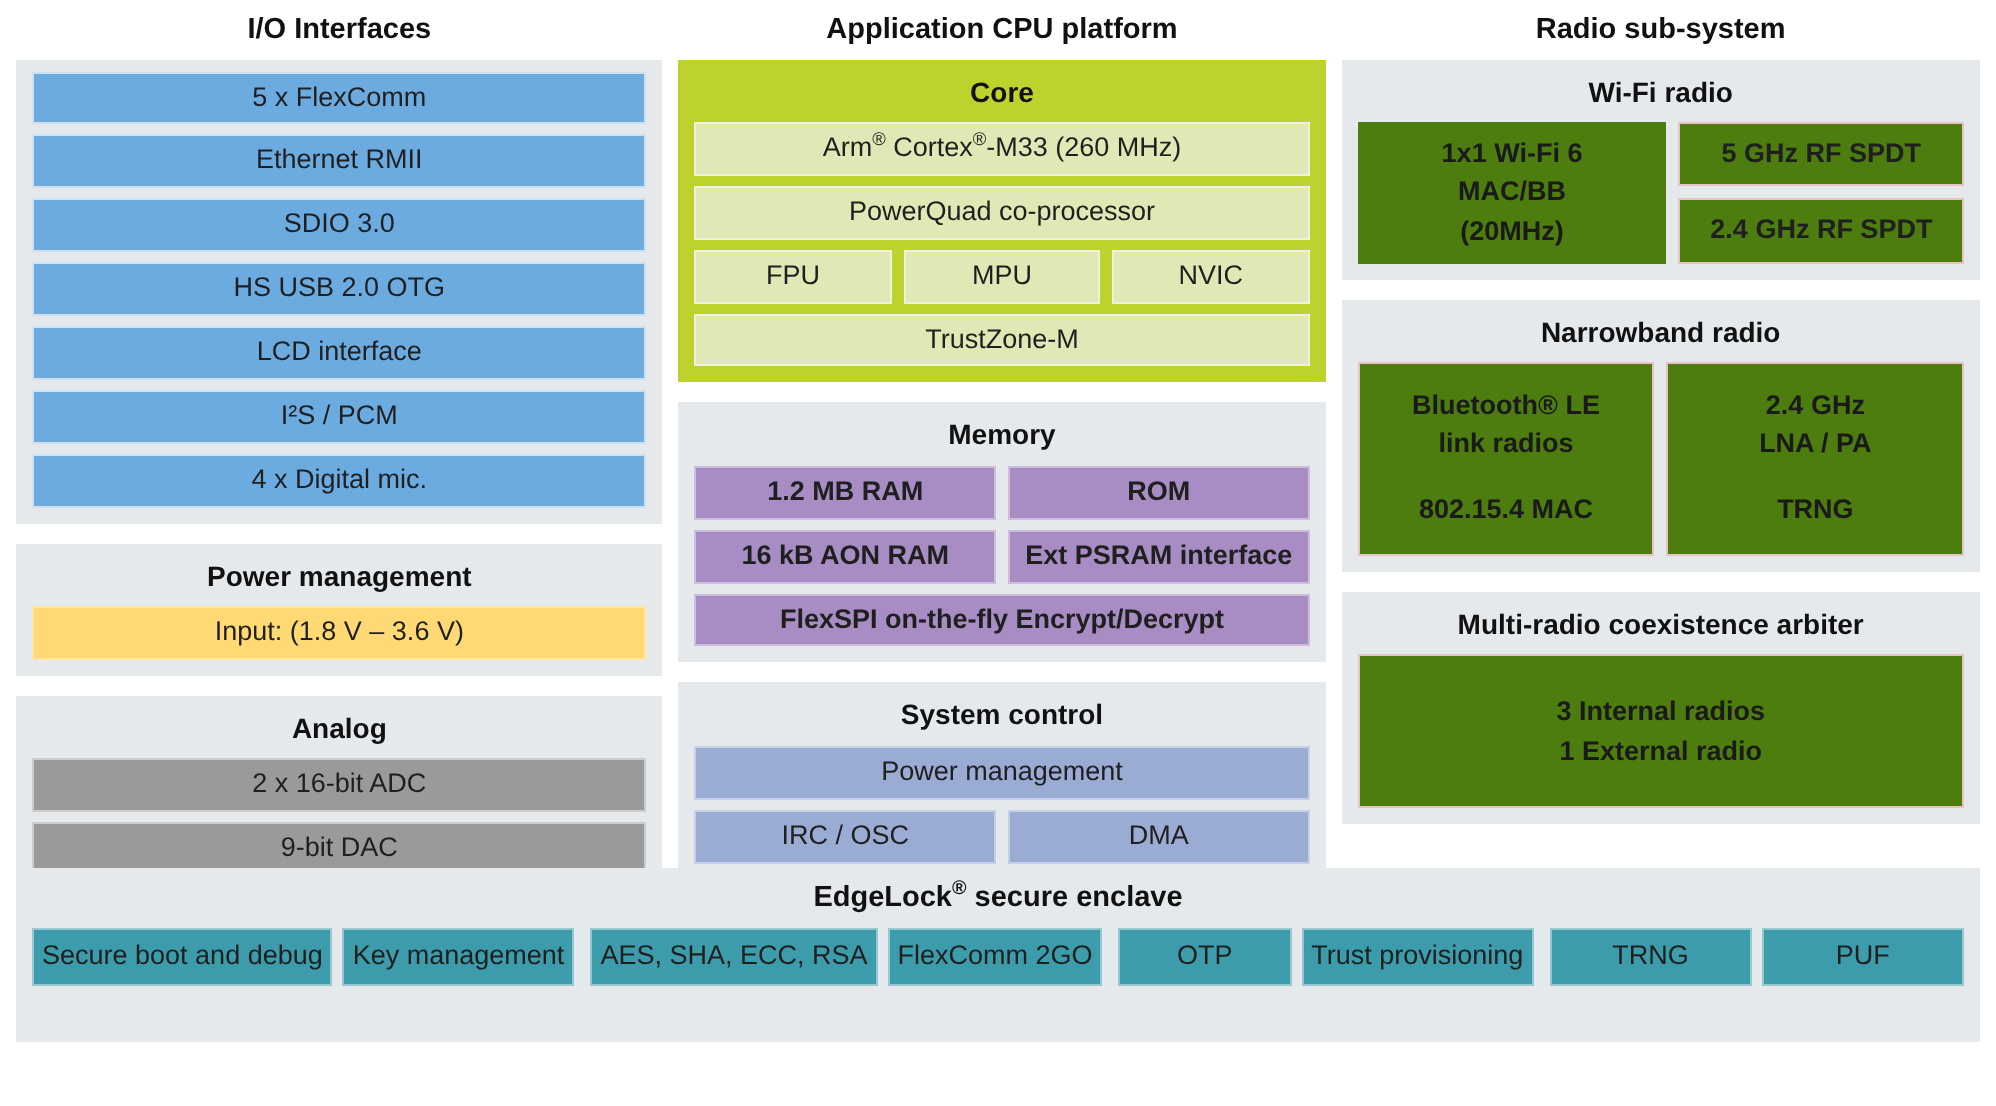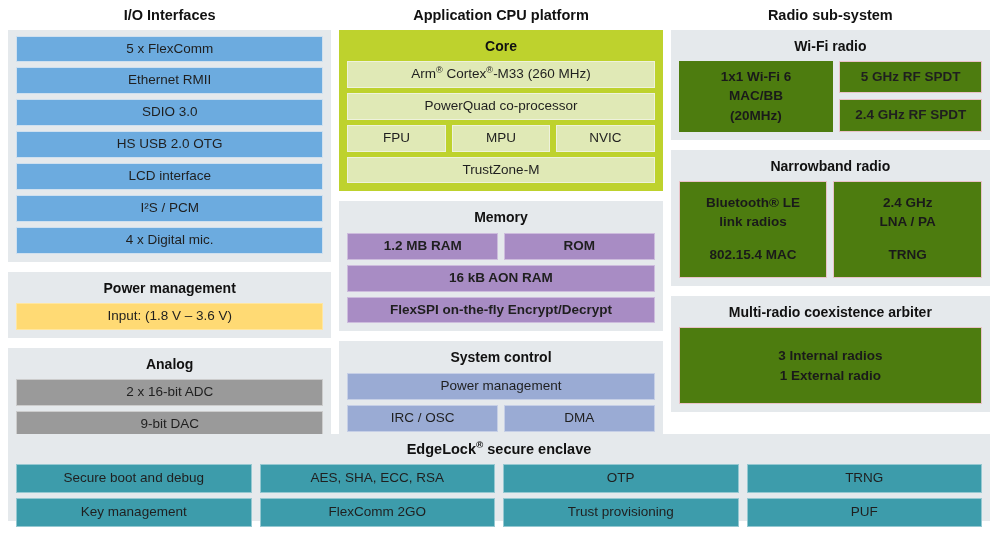--- a/index.html
+++ b/index.html
@@ -168,21 +168,21 @@
     box-sizing: border-box;
   }
   .edgelock .panel-title { padding: 3px 0 6px 0; font-size: 14.5px; }
   .el-grid {
     display: flex;
     gap: 8px;
   }
   .el-col {
     flex: 1;
     display: flex;
-    flex-direction: column;
+    flex-direction: row;
     gap: 5px;
   }
   .el-col .cell { padding: 5px 4px; font-size: 13.5px; }
 
   sup { font-size: 0.68em; vertical-align: super; line-height: 0; }
 
   .multiline { white-space: pre-line; }
 </style>
 </head>
 <body>
@@ -272,20 +272,21 @@
 
       <div class="panel">
         <div class="panel-title">Memory</div>
         <div class="rows">
           <div class="row">
             <div class="cell c-purple">1.2 MB RAM</div>
             <div class="cell c-purple">ROM</div>
           </div>
           <div class="row">
             <div class="cell c-purple">16 kB AON RAM</div>
+            <div class="cell c-purple">Ext PSRAM interface</div>
           </div>
           <div class="row">
             <div class="cell c-purple">FlexSPI  on-the-fly Encrypt/Decrypt</div>
           </div>
         </div>
       </div>
 
       <div class="panel">
         <div class="panel-title">System control</div>
         <div class="rows">

